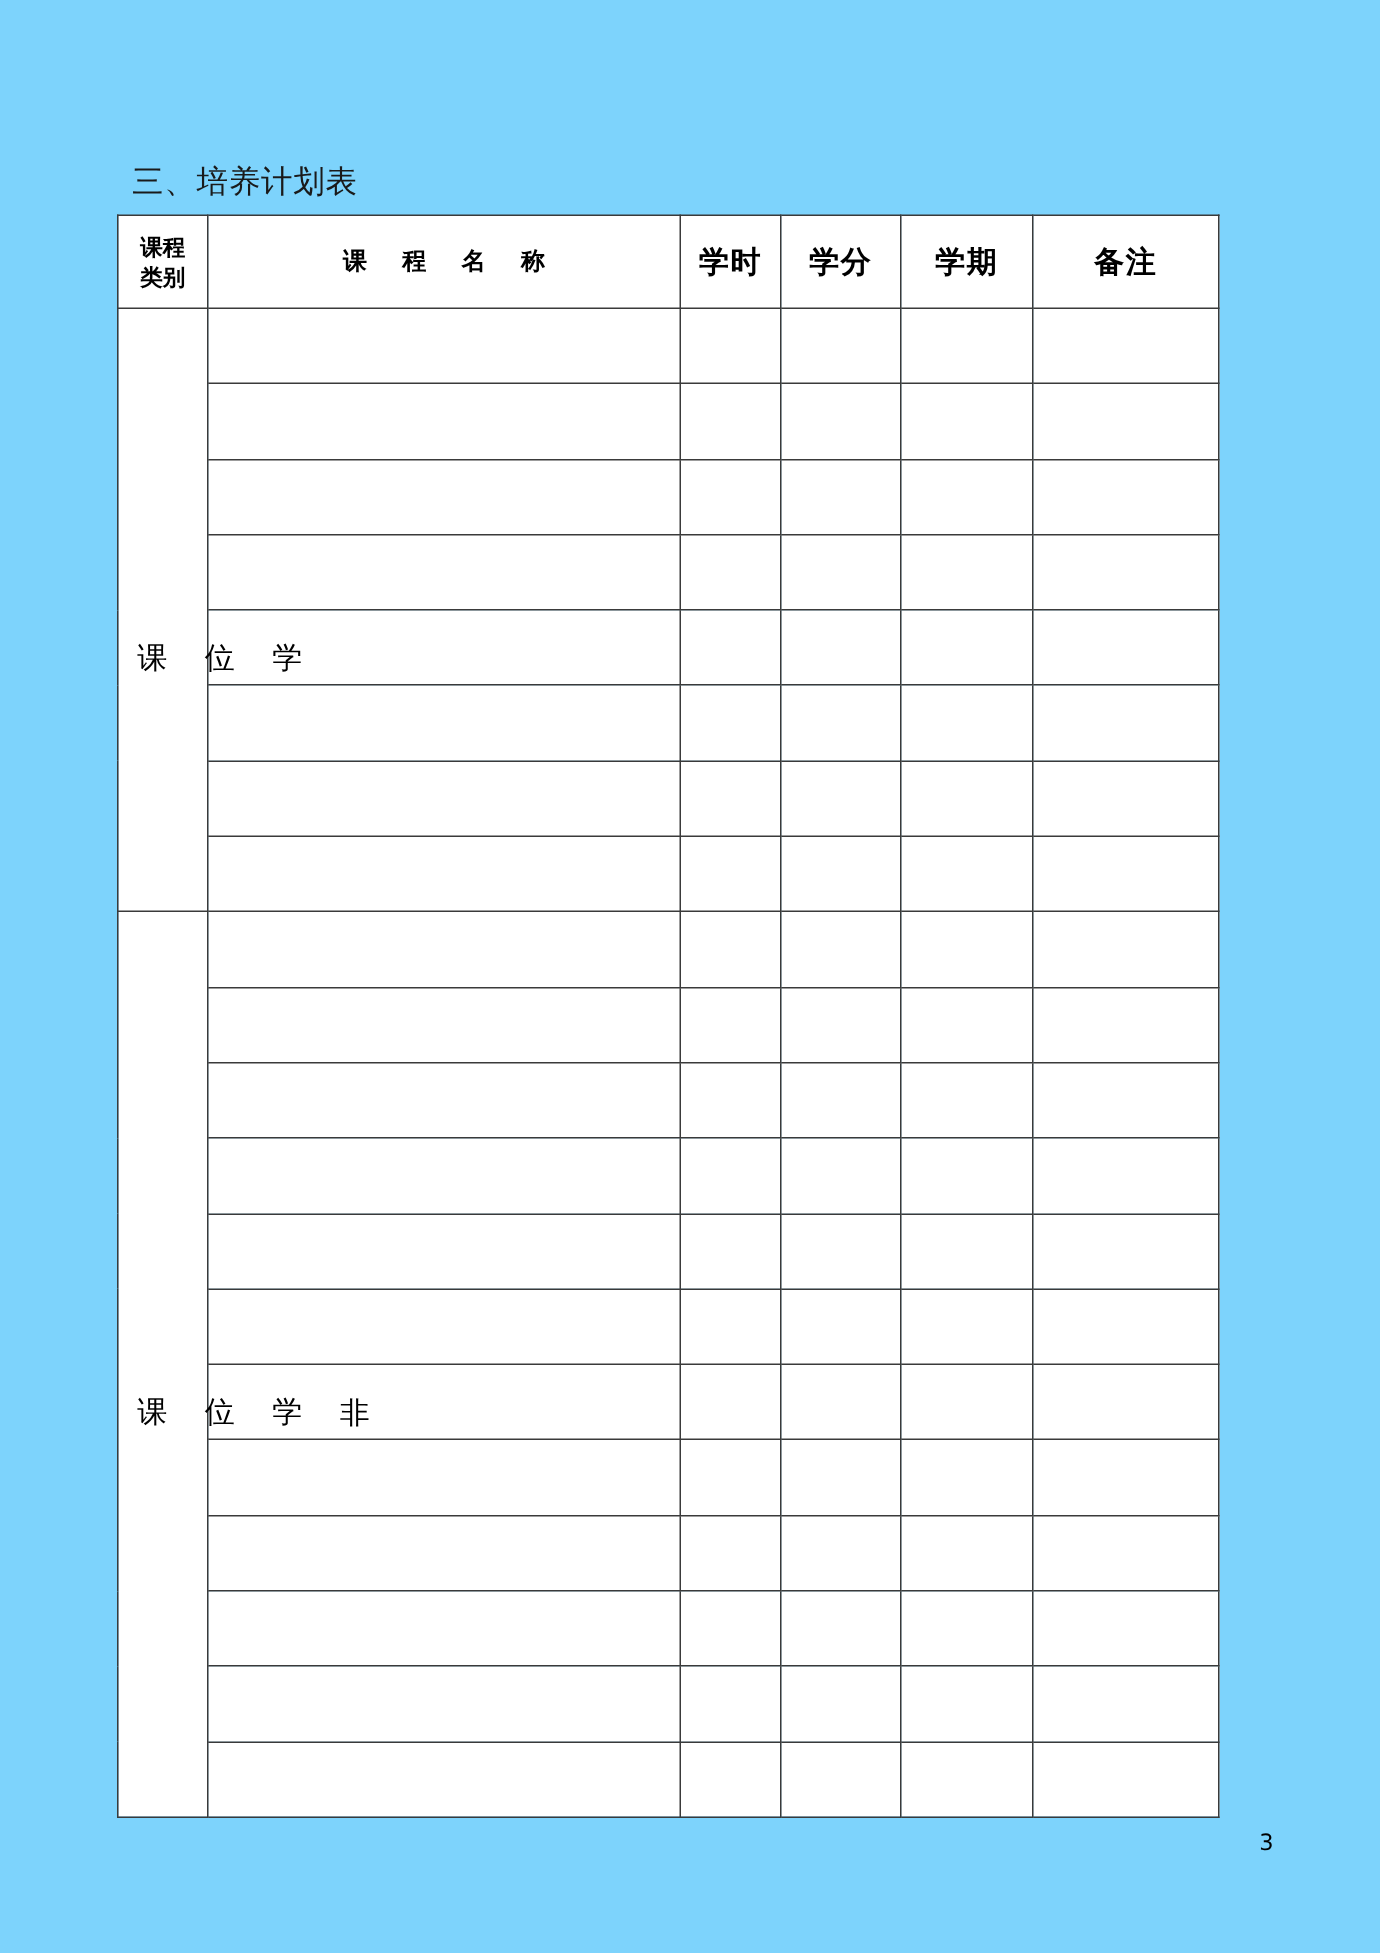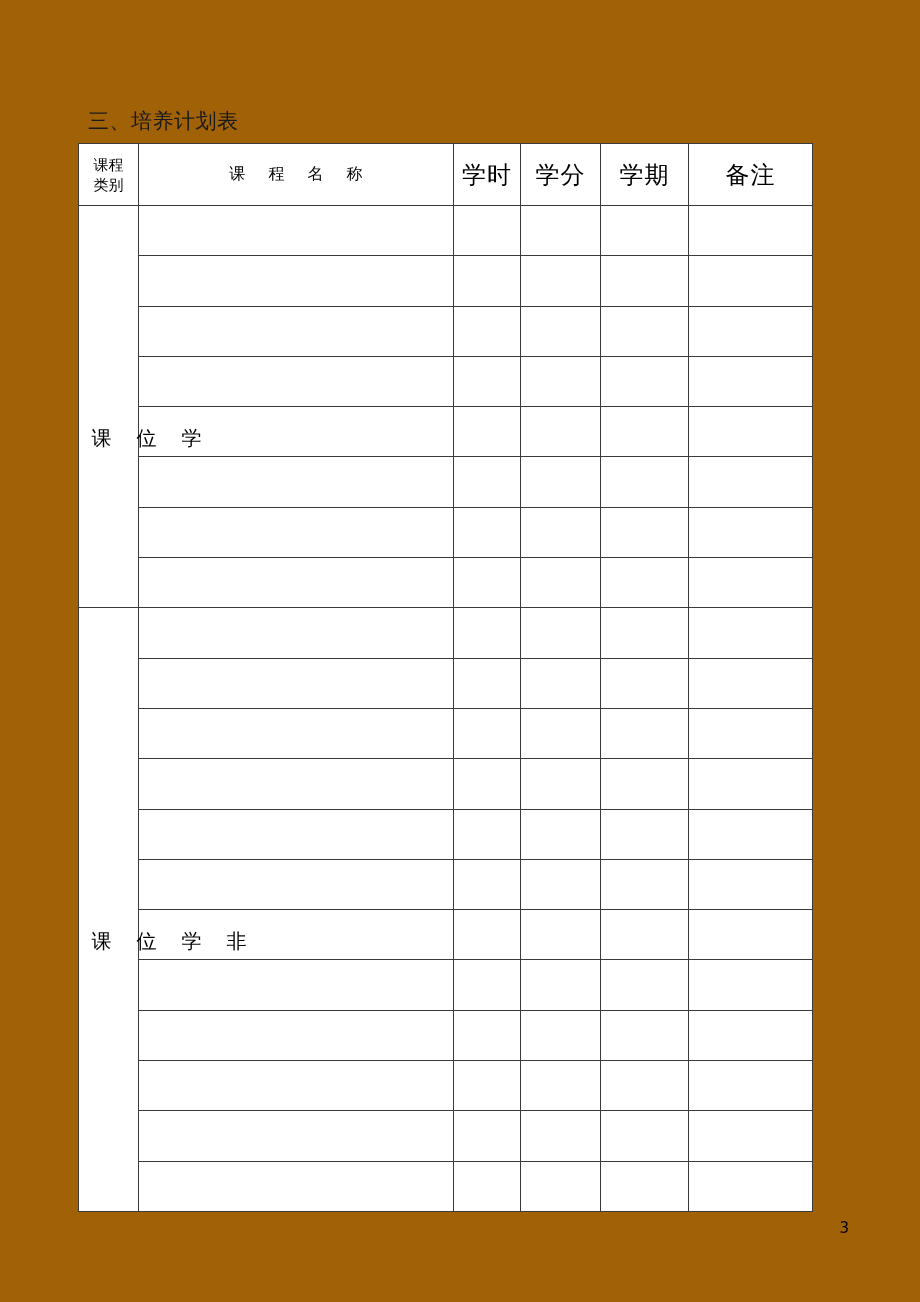--- a/index.html
+++ b/index.html
@@ -12,21 +12,21 @@
     height: 1302px;
     position: relative;
     font-family: "DejaVu Sans", "Liberation Sans", sans-serif;
     color: #000000;
     overflow: hidden;
   }
 
   .page {
     position: absolute;
     inset: 0;
-    background: #a16207;
+    background: #7dd3fc;
   }
 
   
   .section-title {
     position: absolute;
     left: 88px;
     top: 106px;
     font-size: 21px;
     line-height: 30px;
     letter-spacing: 0.5px;
@@ -58,35 +58,36 @@
   col.c-cat   { width: 60px; }
   col.c-name  { width: 315px; }
   col.c-hours { width: 67px; }
   col.c-cred  { width: 80px; }
   col.c-term  { width: 88px; }
   col.c-note  { width: 124px; }
 
   
   tr.header-row td {
     height: 61px;
+    font-weight: bold;
   }
   .hdr-cat {
     font-size: 15px;
     line-height: 20px;
   }
   .hdr-cat span {
     display: block;
   }
   .hdr-name {
     font-size: 16px;
     letter-spacing: 9px;
     text-indent: 9px;
   }
   .hdr-plain {
-    font-size: 24px;
+    font-size: 20px;
     letter-spacing: 1px;
   }
 
   
   tr.data-row td {
     height: 49.3px;
   }
 
   
   .cat-cell {

